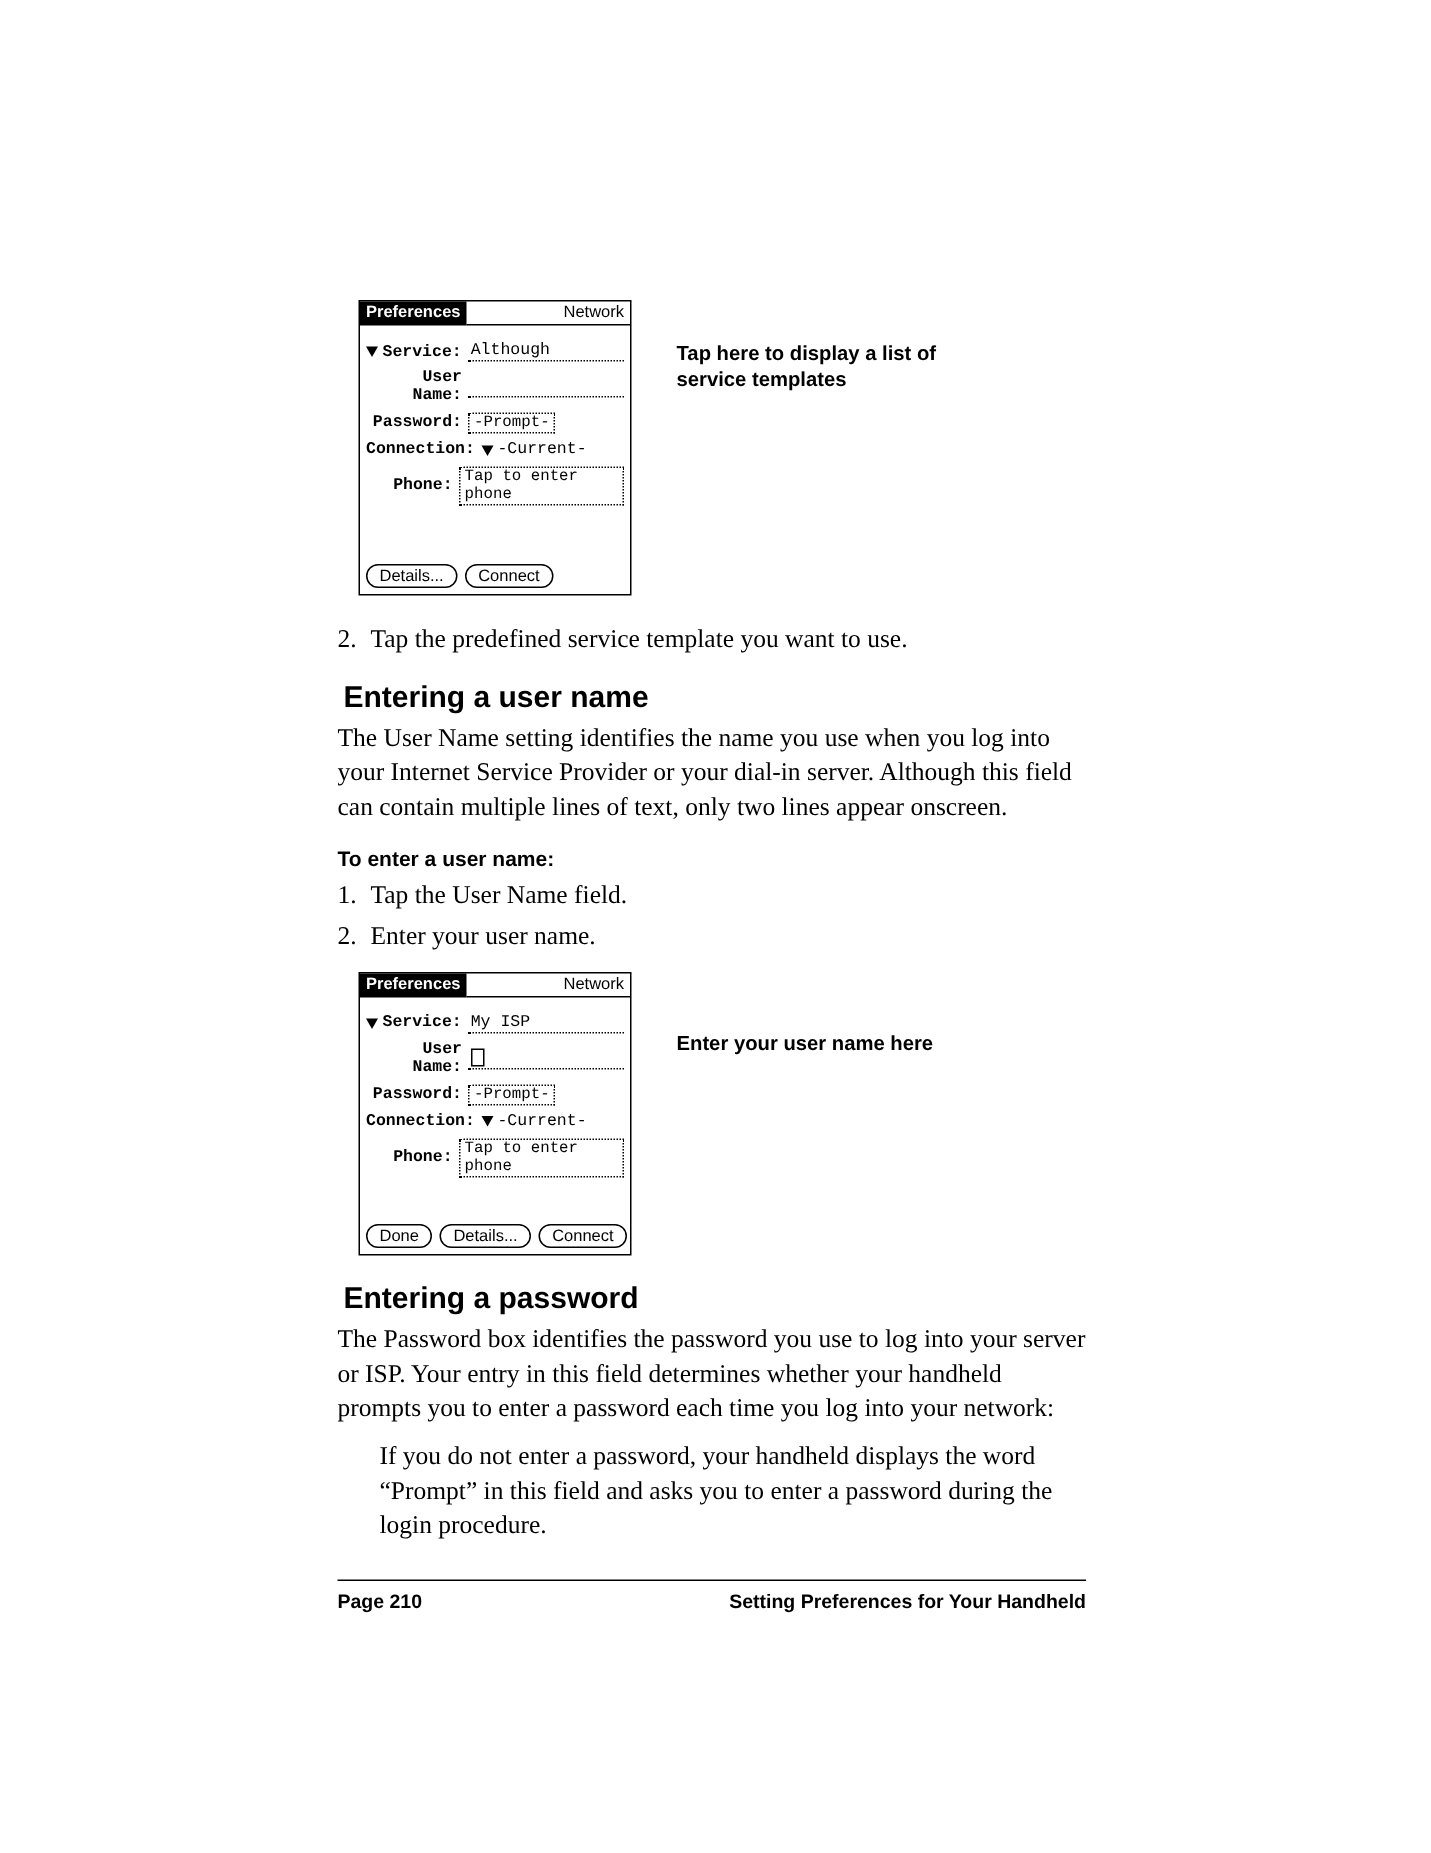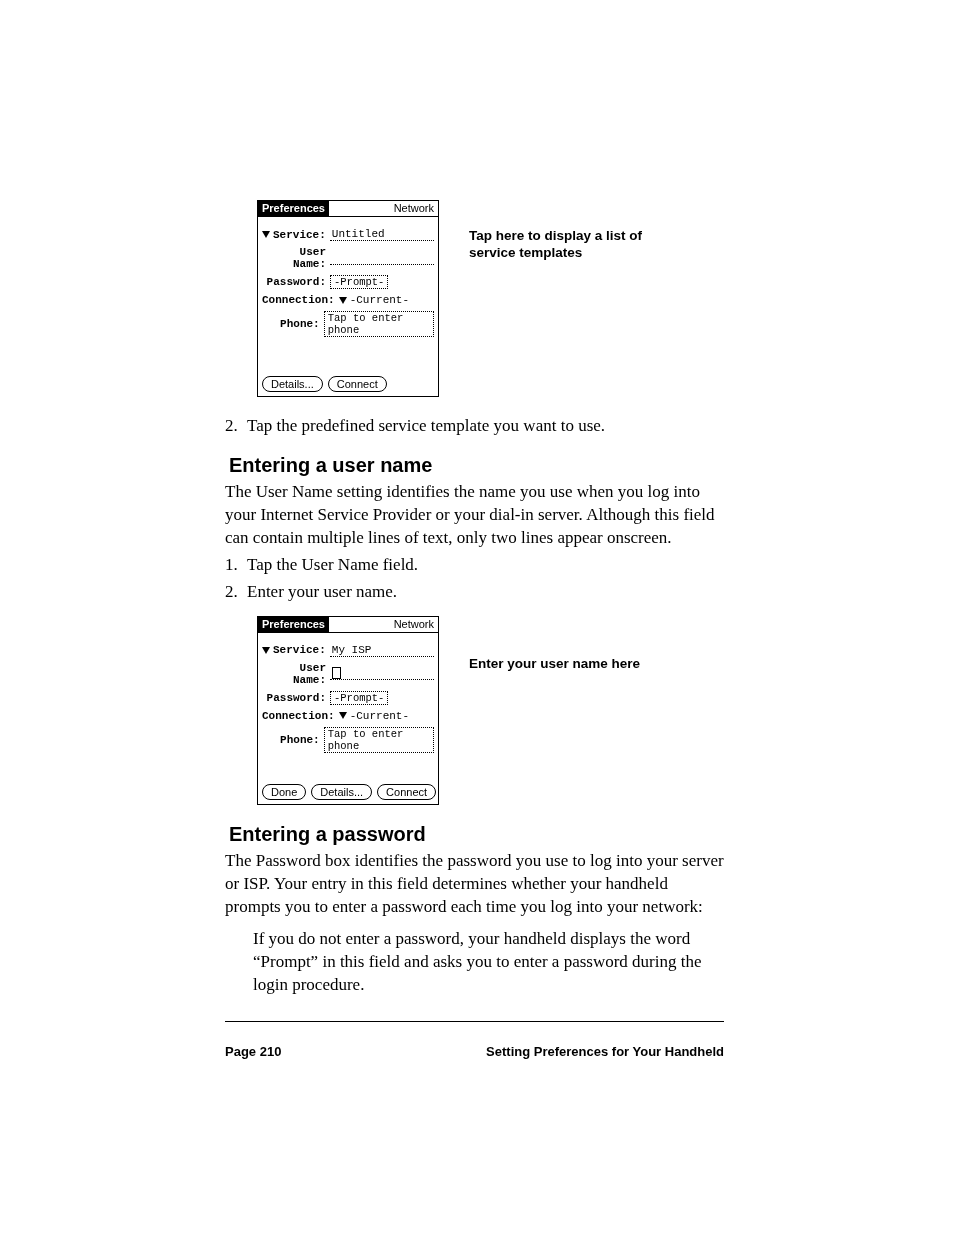--- a/index.html
+++ b/index.html
@@ -16,21 +16,21 @@
   .figure-row {
     display: flex;
     align-items: flex-start;
     margin-bottom: 18px;
   }
   .screenshot {
     border: 1.5px solid #000;
     width: 180px;
     font-family: Arial, Helvetica, sans-serif;
     font-size: 11px;
-    margin-left: 32px;
+    margin-left: 14px;
     margin-right: 30px;
     position: relative;
   }
   .ss-header {
     display: flex;
     align-items: stretch;
     height: 16px;
   }
   .ss-title {
     background: #000;
@@ -143,21 +143,21 @@
   }
   .cursor-box {
     display:inline-block;
     width:7px; height:10px;
     border:1px solid #000;
     vertical-align: middle;
   }
   .page-footer {
     border-top: 1.5px solid #000;
     margin-top: 24px;
-    padding-top: 22px;
+    padding-top: 6px;
     display: flex;
     justify-content: space-between;
     font-family: Arial, Helvetica, sans-serif;
     font-weight: bold;
     font-size: 13px;
   }
 </style>
 </head>
 <body>
 
@@ -166,21 +166,21 @@
   <div class="figure-row">
     <div class="screenshot">
       <div class="ss-header">
         <div class="ss-title">Preferences</div>
         <div class="ss-menu">Network</div>
       </div>
       <div class="ss-body">
         <div class="ss-row">
           <span class="tri-down"></span>
           <span class="ss-label">Service:</span>
-          <span class="ss-value-line">Untitled</span>
+          <span class="ss-value-line">Although</span>
         </div>
         <div class="ss-row">
           <span class="ss-label" style="width:64px">User Name:</span>
           <span class="ss-value-line"></span>
         </div>
         <div class="ss-row">
           <span class="ss-label" style="width:64px">Password:</span>
           <span class="ss-value-box">-Prompt-</span>
         </div>
         <div class="ss-row">
@@ -201,20 +201,21 @@
     <div class="callout">Tap here to display a list of service templates</div>
   </div>
 
   <div class="body-text step">
     <span class="step-num">2.</span>
     <span>Tap the predefined service template you want to use.</span>
   </div>
 
   <div class="h2">Entering a user name</div>
   <div class="body-text">The User Name setting identifies the name you use when you log into your Internet Service Provider or your dial-in server. Although this field can contain multiple lines of text, only two lines appear onscreen.</div>
+  <div class="sub-bold">To enter a user name:</div>
   <div class="body-text step">
     <span class="step-num">1.</span>
     <span>Tap the User Name field.</span>
   </div>
   <div class="body-text step">
     <span class="step-num">2.</span>
     <span>Enter your user name.</span>
   </div>
 
   <div class="figure-row" style="margin-top:12px">

